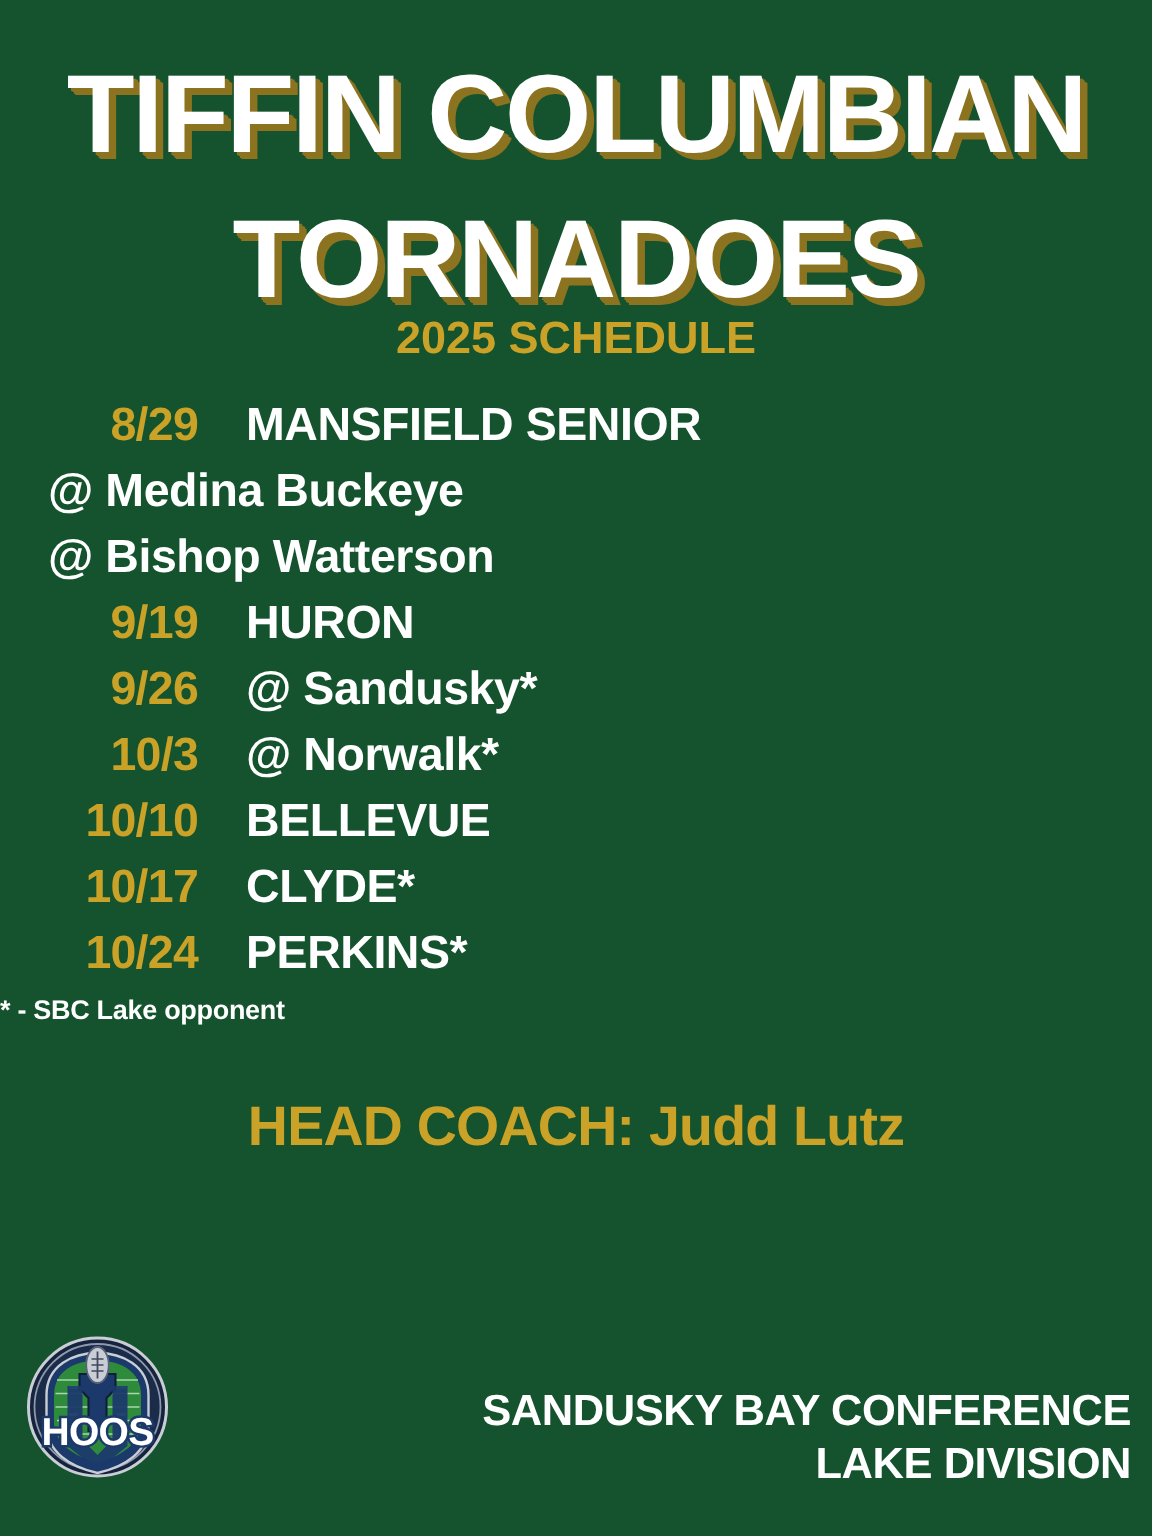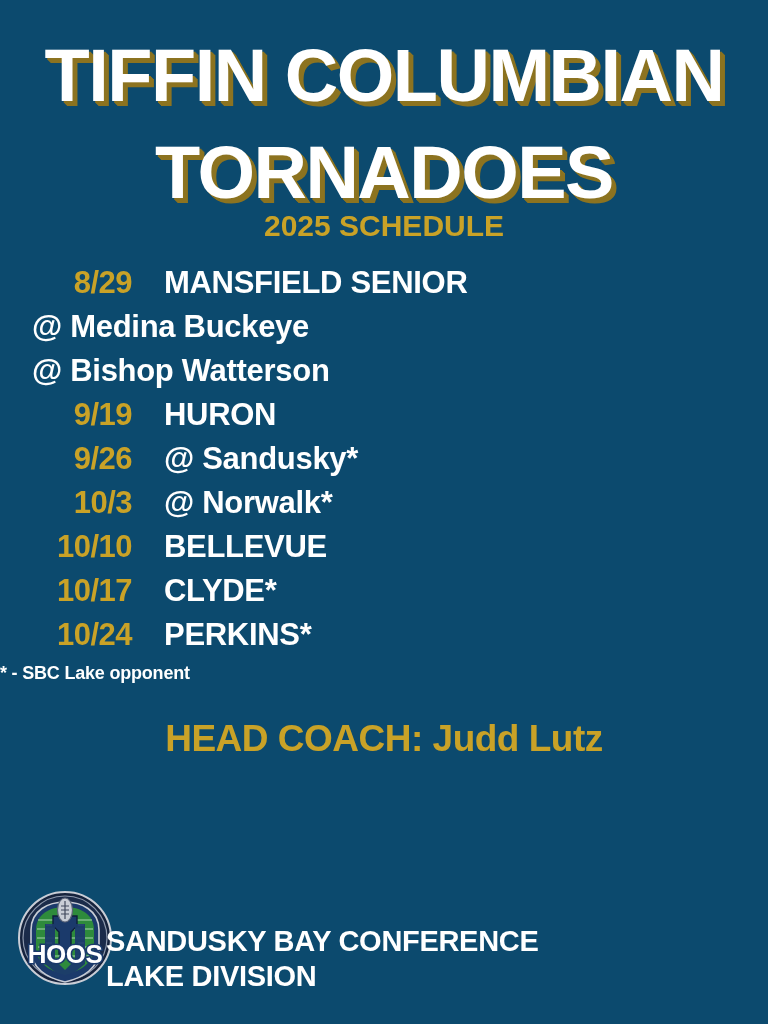--- a/index.html
+++ b/index.html
@@ -14,21 +14,21 @@
     background: #151E33;
     font-family: "Liberation Sans", sans-serif;
     color: #ffffff;
     position: relative;
   }
 
   .poster {
     width: 768px;
     height: 1024px;
     position: relative;
-    background: #0c4a6e;
+    background: #14532d;
     display: flex;
     flex-direction: column;
   }
 
   
   .title-block {
     padding-top: 40px;
     text-align: center;
   }
 
@@ -100,21 +100,21 @@
     margin-top: 2px;
     font-size: 18px;
     font-weight: 700;
     color: #ffffff;
     letter-spacing: -0.2px;
   }
 
   
   .head-coach {
     text-align: center;
-    margin-top: 34px;
+    margin-top: 46px;
     font-size: 37px;
     font-weight: 700;
     color: #C9A227;
     letter-spacing: -0.5px;
     white-space: nowrap;
   }
 
   
   .footer {
     position: absolute;
@@ -122,21 +122,21 @@
     right: 0;
     bottom: 12px;
     height: 112px;
   }
 
   .footer-text {
     position: absolute;
     left: 106px;
     right: 14px;
     top: 24px;
-    text-align: left;
+    text-align: right;
   }
 
   .footer-line {
     font-size: 29px;
     font-weight: 700;
     color: #ffffff;
     letter-spacing: -0.3px;
     line-height: 1.22;
     text-transform: uppercase;
     white-space: nowrap;

